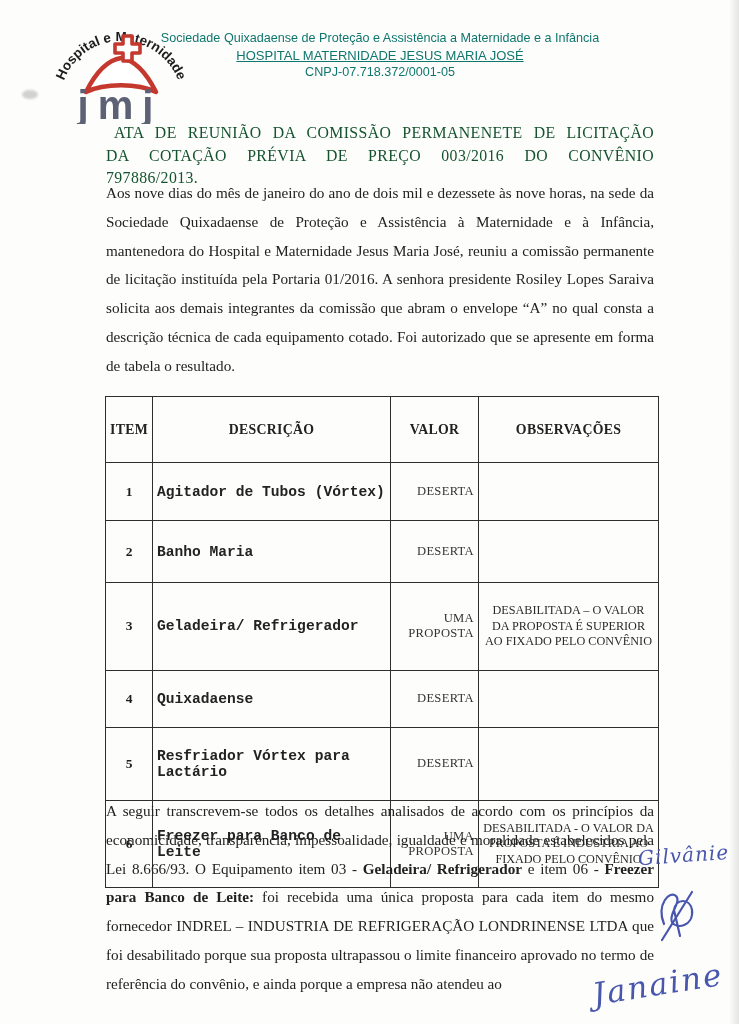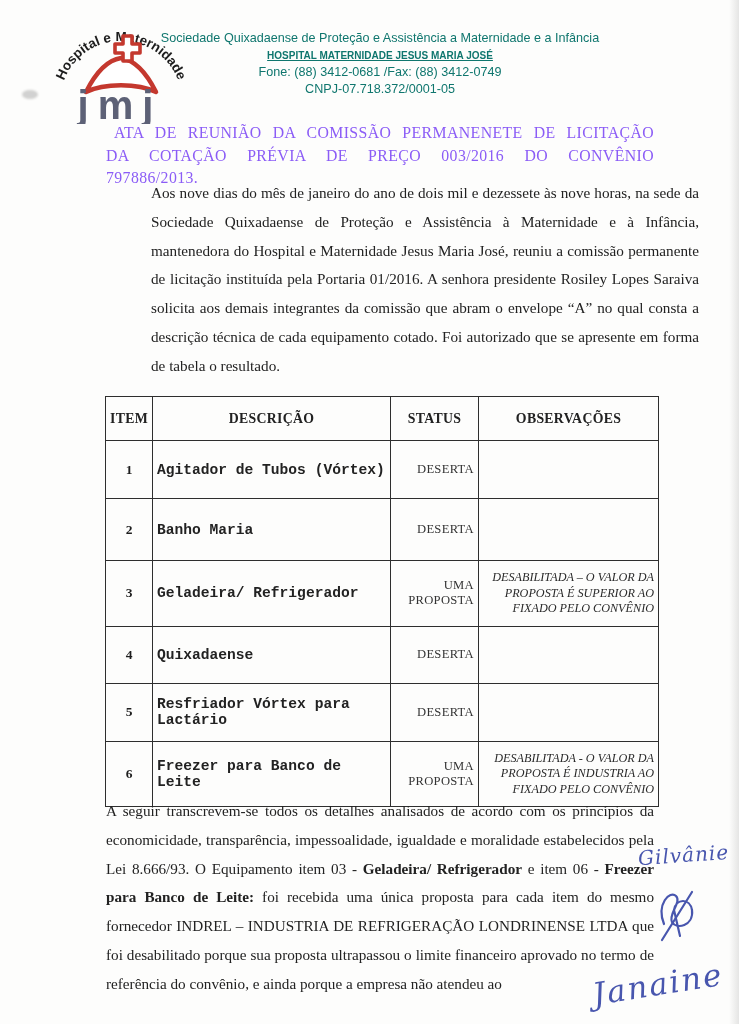--- a/index.html
+++ b/index.html
@@ -24,50 +24,50 @@
 
   
   .logo { position: absolute; left: 38px; top: 12px; width: 165px; height: 112px; }
   .header-text {
     position: absolute; left: 160px; top: 30px; width: 440px;
     text-align: center;
     font-family: "Liberation Sans", sans-serif;
     color: #0f766e;
   }
   .header-text .org      { font-size: 12.6px; line-height: 17px; }
-  .header-text .hospital { font-size: 10px; line-height: 17px; font-weight: bold; text-decoration: underline; }
+  .header-text .hospital { font-size: 13px; line-height: 17px; font-weight: normal; text-decoration: underline; }
   .header-text .addr,
   .header-text .fone,
   .header-text .cnpj     { font-size: 12.6px; line-height: 16.5px; }
 
   
   .doc-title {
     position: absolute; left: 106px; top: 122px; width: 548px;
     font-size: 15.8px; line-height: 22.5px;
     text-align: justify; text-indent: 8px;
     letter-spacing: 0.4px; word-spacing: 3px;
-    color: #8b5cf6;
+    color: #14532d;
   }
   .para {
     position: absolute; left: 106px; width: 548px;
     font-size: 15.2px; line-height: 28.8px;
     text-align: justify;
     color: #222;
   }
-  #para1 { top: 179px; margin-left: 45px; }
+  #para1 { top: 179px; }
   #para2 { top: 797px; }
   .para b { font-weight: bold; }
 
   
   .tbl {
     position: absolute; left: 105px; top: 396px;
     border-collapse: collapse;
     table-layout: fixed;
   }
-  .tbl td, .tbl th { border: 1.6px solid #2e2e2e; padding: 9px 4px; overflow: hidden; }
+  .tbl td, .tbl th { border: 1.6px solid #2e2e2e; padding: 20px 4px; overflow: hidden; }
   .tbl th {
     font-family: "Liberation Serif", serif;
     font-size: 13.8px; font-weight: bold; letter-spacing: 0.3px;
     height: 25px; text-align: center; color: #222;
   }
   .col-item { width: 40px; }
   .col-desc { width: 238px; }
   .col-status { width: 88px; }
   .col-obs { width: 180px; }
   .cell-item {
@@ -77,22 +77,22 @@
   .cell-desc {
     font-family: Liberation Mono, monospace;
     font-weight: bold; font-size: 14.6px; color: #222;
     padding-left: 12px;
   }
   .cell-status {
     text-align: right; font-size: 12.6px; letter-spacing: 0.3px;
     font-family: "Liberation Serif", serif; color: #333;
   }
   .cell-obs {
-    text-align: right; font-size: 12.2px; line-height: 15.5px;
-    font-family: "Liberation Serif", serif; color: #2a2a2a; font-style: italic;
+    text-align: center; font-size: 12.2px; line-height: 15.5px;
+    font-family: "Liberation Serif", serif; color: #2a2a2a;
   }
   .r1 { height: 58px; } .r2 { height: 62px; } .r3 { height: 64px; }
   .r4 { height: 57px; } .r5 { height: 58px; } .r6 { height: 60px; }
 
   
   .ink { color: #4856ae; font-style: italic; font-family: "DejaVu Serif", serif; }
   #margin-name {
     position: absolute; left: 638px; top: 843px;
     font-size: 20px; letter-spacing: 1px;
     transform: rotate(-4deg);
@@ -123,40 +123,39 @@
       <path d="M48 80 C58 60 70 48 83 46 C96 48 108 60 118 80 C100 71 66 71 48 80 Z" fill="#ffffff" stroke="#c4382e" stroke-width="4.5" stroke-linejoin="round"></path>
       <path d="M85 24 h9 v8 h8 v9 h-8 v8 h-9 v-8 h-8 v-9 h8 Z" fill="#ffffff" stroke="#c4382e" stroke-width="3.6" stroke-linejoin="round"></path>
     </g>
     <text x="82" y="107" text-anchor="middle" font-family="Liberation Sans, sans-serif" font-size="40" font-weight="bold" letter-spacing="9" fill="#5d6176">jmj</text>
   </svg>
 </div>
 
 <div class="header-text">
   <div class="org">Sociedade Quixadaense de Proteção e Assistência a Maternidade e a Infância</div>
   <div class="hospital">HOSPITAL MATERNIDADE JESUS MARIA JOSÉ</div>
-  <div class="fone">Fone: (88) 3412-0681 /Fax: (88) 3412-0749</div>
   <div class="cnpj">CNPJ-07.718.372/0001-05</div>
 </div>
 
 <div class="doc-title">ATA DE REUNIÃO DA COMISSÃO PERMANENETE DE LICITAÇÃO DA COTAÇÃO PRÉVIA DE PREÇO 003/2016 DO CONVÊNIO 797886/2013.</div>
 
 <div class="para" id="para1">Aos nove dias do mês de janeiro do ano de dois mil e dezessete às nove horas, na sede da Sociedade Quixadaense de Proteção e Assistência à Maternidade e à Infância, mantenedora do Hospital e Maternidade Jesus Maria José, reuniu a comissão permanente de licitação instituída pela Portaria 01/2016. A senhora presidente Rosiley Lopes Saraiva solicita aos demais integrantes da comissão que abram o envelope “A” no qual consta a descrição técnica de cada equipamento cotado. Foi autorizado que se apresente em forma de tabela o resultado.</div>
 
 <table class="tbl">
   <colgroup>
     <col class="col-item">
       <col class="col-desc">
       <col class="col-status">
       <col class="col-obs">
   </colgroup>
   <tbody>
       <tr>
     <th>ITEM</th>
     <th>DESCRIÇÃO</th>
-    <th>STATUS</th>
+    <th>VALOR</th>
     <th>OBSERVAÇÕES</th>
   </tr>
   <tr class="r1">
     <td class="cell-item">1</td>
     <td class="cell-desc">Agitador de Tubos (Vórtex)</td>
     <td class="cell-status">DESERTA</td>
     <td class="cell-obs"></td>
   </tr>
   <tr class="r2">
     <td class="cell-item">2</td>

